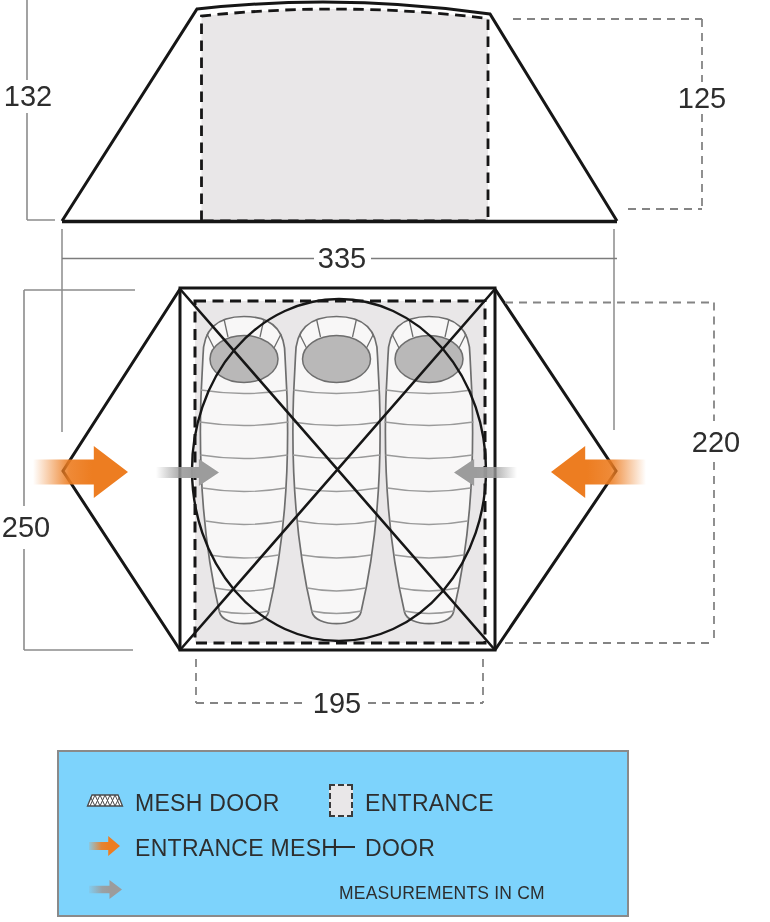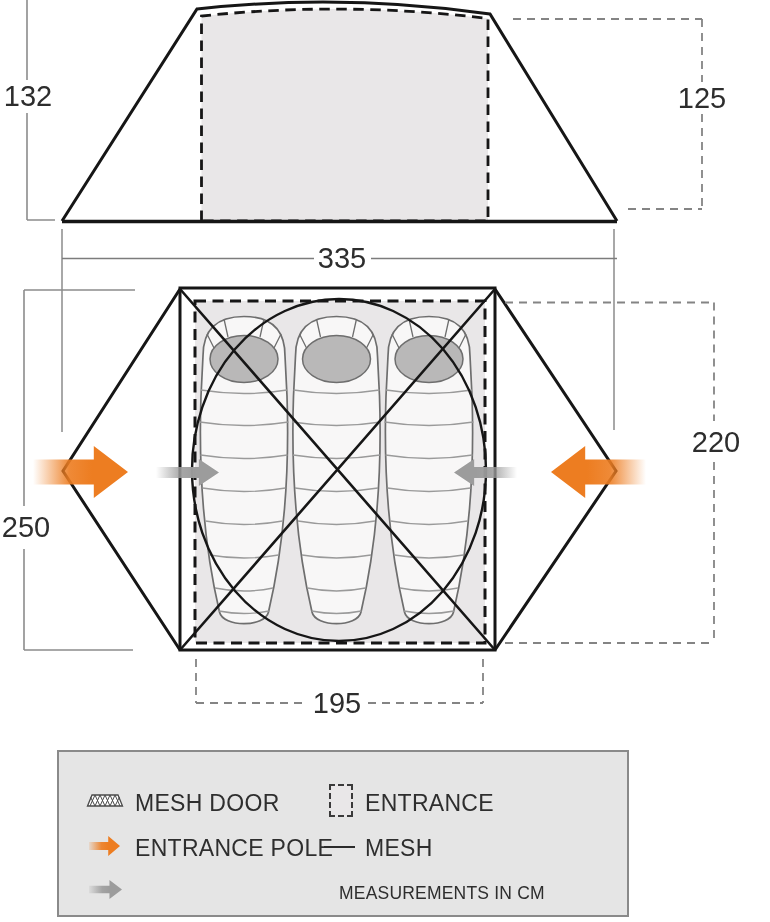--- a/index.html
+++ b/index.html
@@ -16,21 +16,21 @@
     background:linear-gradient(270deg, rgba(237,125,33,0) 0%, rgba(237,125,33,.9) 38%, #ed7d21 62%);
     clip-path:polygon(100% 26%, 36% 26%, 36% 0%, 0% 50%, 36% 100%, 36% 74%, 100% 74%);}
   .arr.int-left{left:156px;top:459px;width:63px;height:27px;
     background:linear-gradient(90deg, rgba(156,156,156,0) 0%, rgba(156,156,156,.9) 40%, #9c9c9c 65%);
     clip-path:polygon(0 30%, 68% 30%, 68% 0%, 100% 50%, 68% 100%, 68% 70%, 0 70%);}
   .arr.int-right{left:454px;top:459px;width:63px;height:27px;
     background:linear-gradient(270deg, rgba(156,156,156,0) 0%, rgba(156,156,156,.9) 40%, #9c9c9c 65%);
     clip-path:polygon(100% 30%, 32% 30%, 32% 0%, 0% 50%, 32% 100%, 32% 70%, 100% 70%);}
   
   .legend{position:absolute;left:57px;top:750px;width:568px;height:163px;
-    border:2px solid #8a8a8a;background:#e5e5e5;z-index:2;}
+    border:2px solid #8a8a8a;background:#7dd3fc;z-index:2;}
   .legend .lbl{position:absolute;font-size:23px;color:#2e2e2e;letter-spacing:.3px;white-space:nowrap;}
   .legend .note{position:absolute;font-size:17.5px;color:#2e2e2e;letter-spacing:.2px;white-space:nowrap;text-align:center;}
   .legend .swatch{position:absolute;left:270px;top:32px;width:20px;height:29px;
     background:#e9e7e8;border:2px dashed #3a3a3a;}
   .legend .pole-line{position:absolute;left:265px;top:94px;width:31px;height:0;
     border-top:2.6px solid #2b2b2b;}
   .legend .icon{position:absolute;}
   .li-ent{left:30px;top:84px;width:31px;height:20px;
     background:linear-gradient(90deg, rgba(237,125,33,.12) 0%, rgba(237,125,33,.9) 40%, #ed7d21 62%);
     clip-path:polygon(0 30%, 62% 30%, 62% 0%, 100% 50%, 62% 100%, 62% 70%, 0 70%);}
@@ -122,26 +122,26 @@
   <div class="legend">
 
     <svg class="icon" style="left:26px;top:40px" width="40" height="17" viewBox="0 0 40 17">
       <path d="M2.5,14 L7,3 L33,3 L37.5,14 Z" fill="#ffffff" stroke="#4a4a4a" stroke-width="1.3"></path>
       <path d="M5,14 L10,3 M10,3 L15,14 M15,14 L20,3 M20,3 L25,14 M25,14 L30,3 M30,3 L35,14
                M10,14 L5.5,5 M15,3 L10,14 M20,14 L15,3 M25,3 L20,14 M30,14 L25,3 M34.5,5 L30,14" stroke="#4a4a4a" stroke-width="1" fill="none"></path>
     </svg>
     <div class="lbl" style="left:76px;top:38px">MESH DOOR</div>
 
     <div class="icon li-ent"></div>
-    <div class="lbl" style="left:76px;top:83px">ENTRANCE POLE</div>
+    <div class="lbl" style="left:76px;top:83px">ENTRANCE MESH</div>
 
     <div class="icon li-int"></div>
 
     <div class="swatch"></div>
     <div class="lbl" style="left:306px;top:38px">ENTRANCE</div>
 
     <div class="pole-line"></div>
-    <div class="lbl" style="left:306px;top:83px">MESH</div>
+    <div class="lbl" style="left:306px;top:83px">DOOR</div>
 
     <div class="note" style="left:280px;top:131px">MEASUREMENTS IN CM</div>
   </div>
 
 </div>
 
 </body></html>

